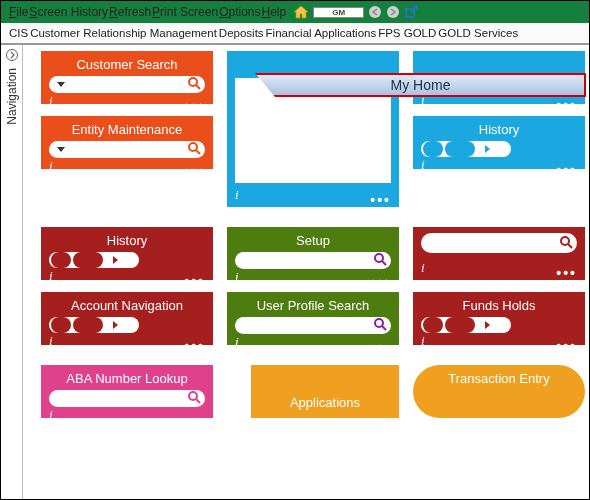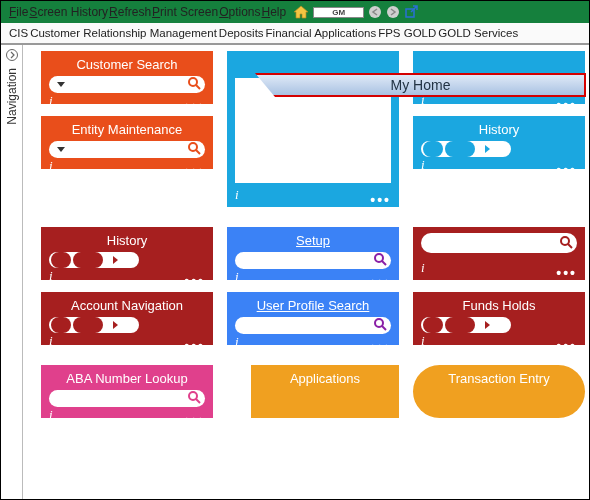--- a/index.html
+++ b/index.html
@@ -170,21 +170,21 @@
   .tile.big { height: 156px; }
   .tile.big .inner-white {
     background: #fff;
     flex: 1;
     margin: 2px 0 4px;
   }
   
   .c-orange   { background: #e94e1b; }
   .c-blue     { background: #1ba7e0; }
   .c-maroon   { background: #a61f1f; }
-  .c-purple   { background: #3b82f6; text-decoration: underline; }
+  .c-purple   { background: #4d7c0f; }
   .c-pink     { background: #e0408c; }
   .c-amber    { background: #f0a020; }
   
   .col-stack { display: flex; flex-direction: column; gap: 12px; }
 </style>
 </head>
 <body>
 
 <div class="menubar">
   <span class="menu-item"><span class="ul">F</span><span></span>ile</span>
@@ -425,21 +425,21 @@
             <span class="mag"><svg width="14" height="14">
                   <circle cx="6" cy="6" r="4" stroke="#e0408c" stroke-width="2" fill="none"></circle>
                   <line x1="9" y1="9" x2="13" y2="13" stroke="#e0408c" stroke-width="2"></line>
                 </svg></span>
           </div>
           <div class="footer">
               <span class="info">i</span>
               <span class="dots">•••</span>
             </div>
         </div>
-        <div class="tile c-amber" style="justify-content:flex-start;margin-left:24px;">
+        <div class="tile c-amber" style="justify-content:flex-end;margin-left:24px;">
           <div class="title">Applications</div>
         </div>
         <div class="tile c-amber" style="justify-content:flex-start;border-radius:31px;">
           <div class="title">Transaction Entry</div>
         </div>
       </div>
 
     </div>
   </div>
 </div>

